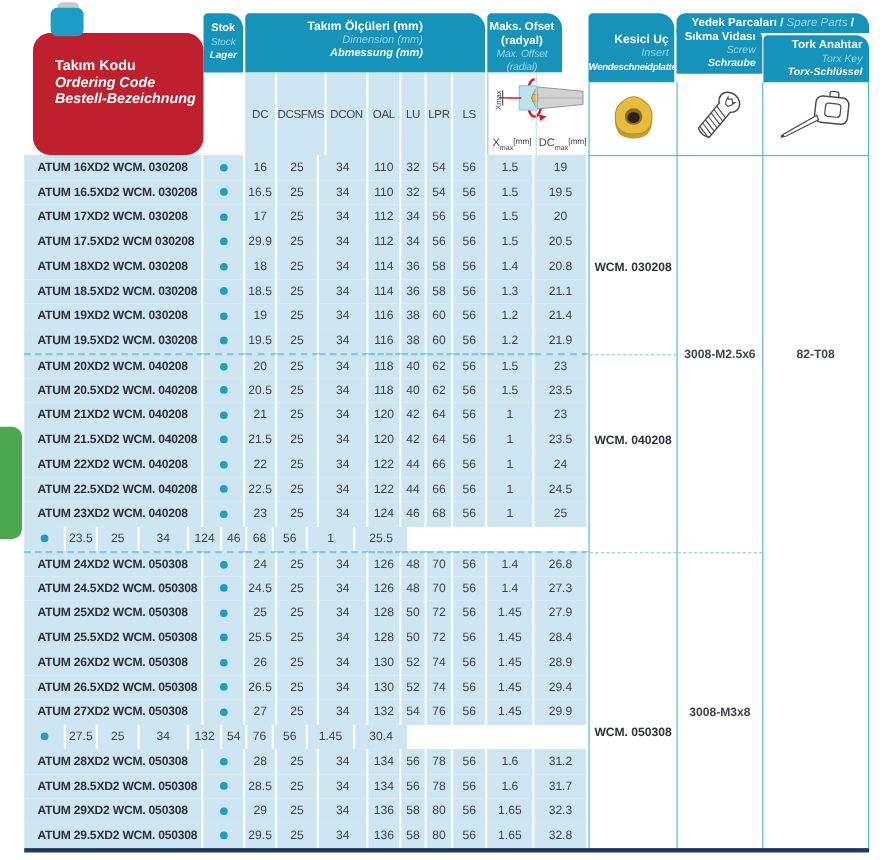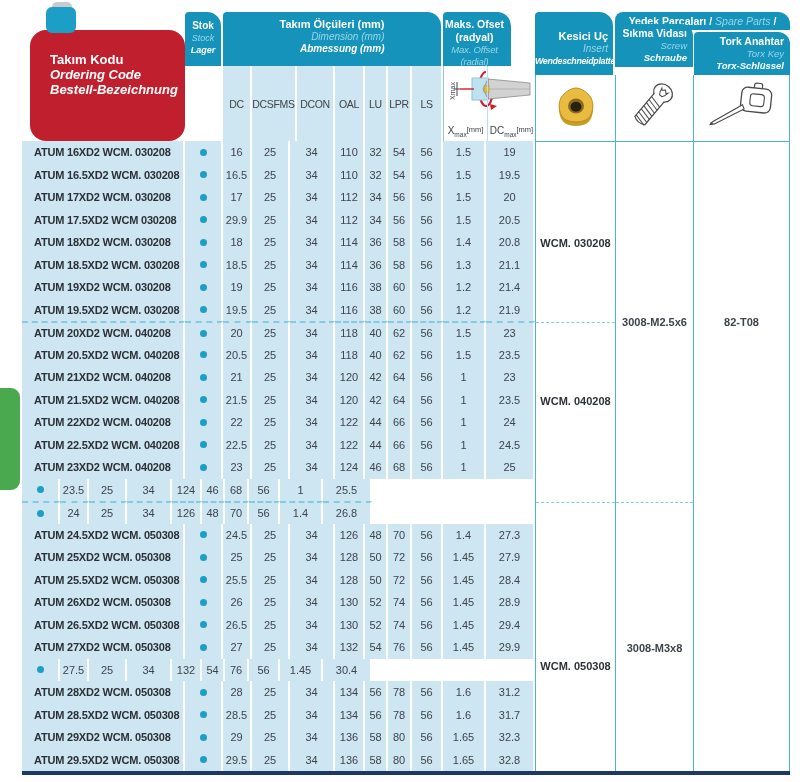--- a/index.html
+++ b/index.html
@@ -444,20 +444,21 @@
         <div class="cell w-dcon">25</div>
         <div class="cell w-dcsfms">34</div>
         <div class="cell w-oal">124</div>
         <div class="cell w-lu">46</div>
         <div class="cell w-lpr">68</div>
         <div class="cell w-ls">56</div>
         <div class="cell w-xmax">1</div>
         <div class="cell w-dcmax">25.5</div>
       </div>
       <div class="row section-start">
+        <div class="cell name w-name">ATUM 24XD2 WCM. 050308</div>
         <div class="cell w-stok">
           <span class="dot"></span>
         </div>
         <div class="cell w-dc">24</div>
         <div class="cell w-dcon">25</div>
         <div class="cell w-dcsfms">34</div>
         <div class="cell w-oal">126</div>
         <div class="cell w-lu">48</div>
         <div class="cell w-lpr">70</div>
         <div class="cell w-ls">56</div>

